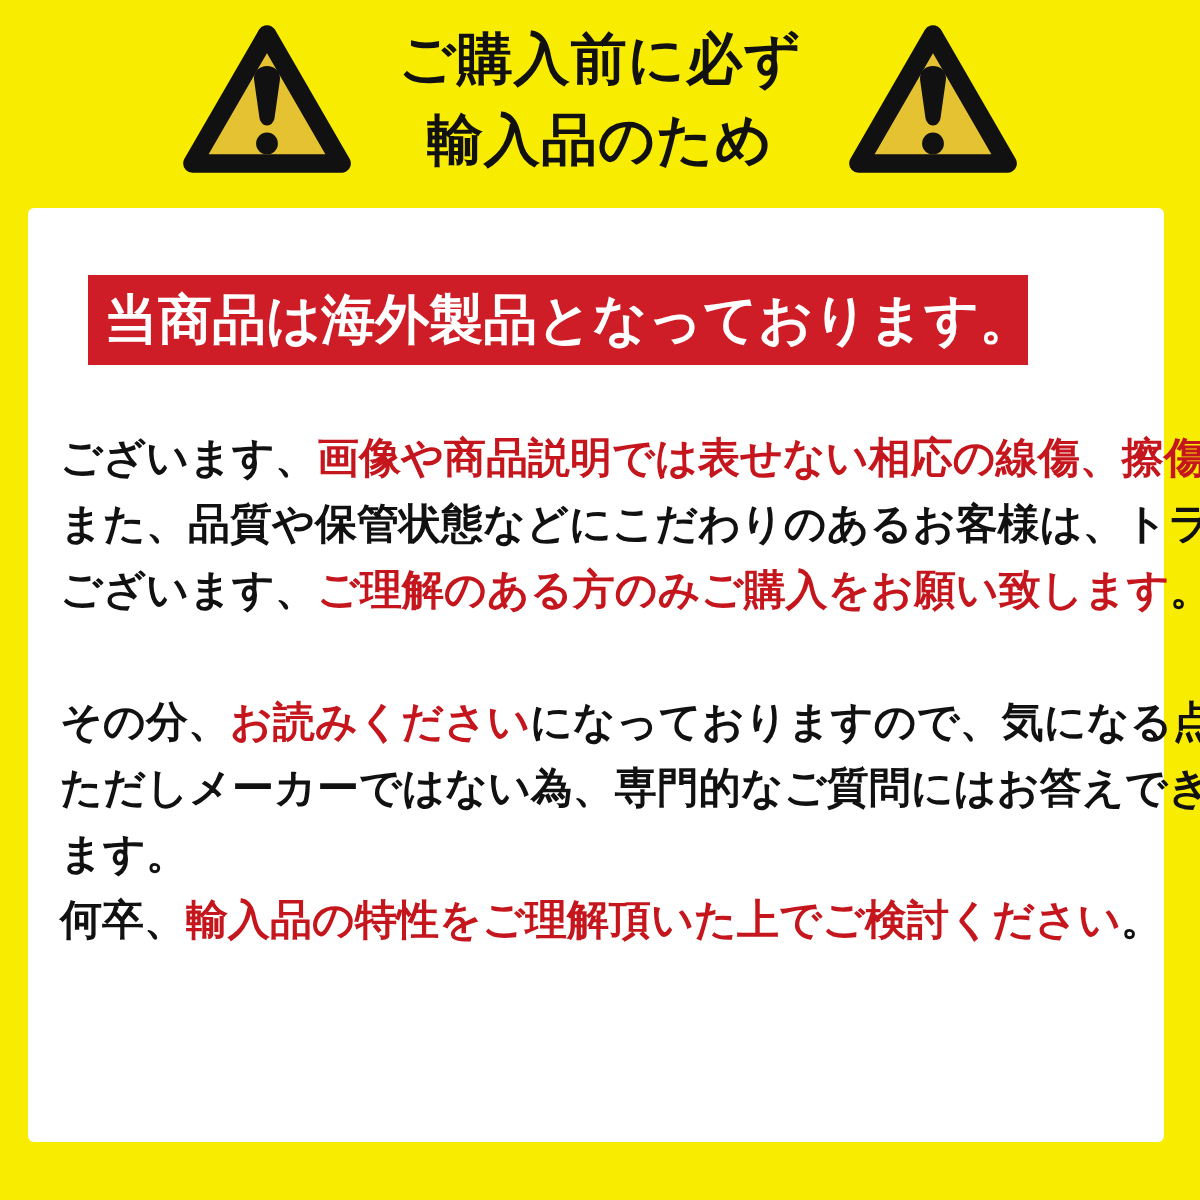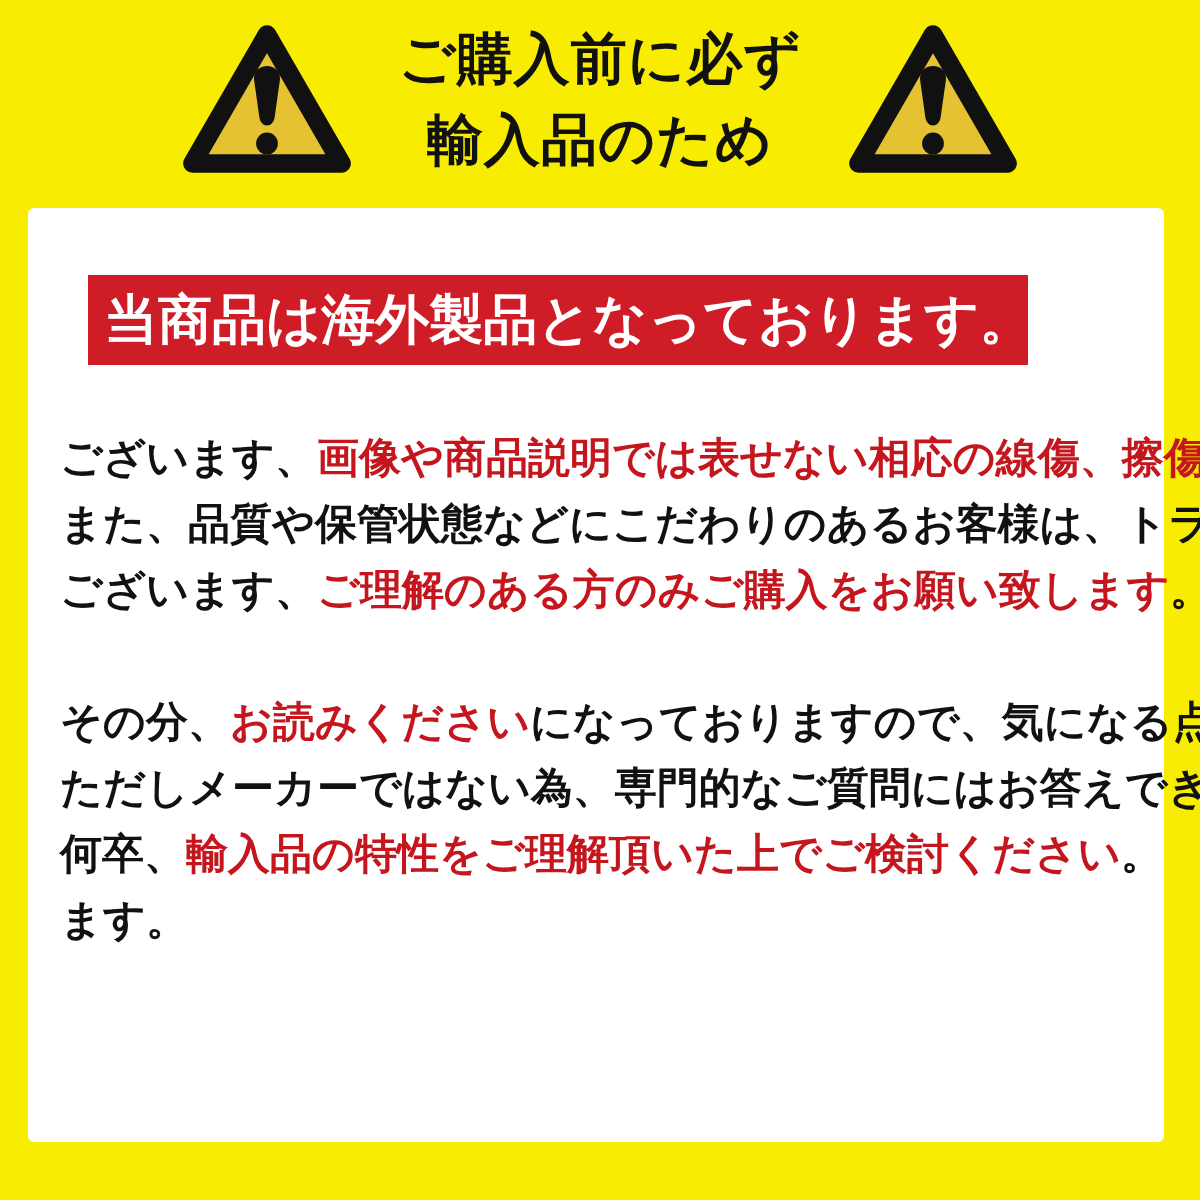--- a/index.html
+++ b/index.html
@@ -107,22 +107,22 @@
       </div>
 
       <div class="para para2">
         <div class="line">
           <span class="seg" data-color="black">その分、</span><span class="seg" data-color="red">お読みください</span><span class="seg" data-color="black">になっておりますので、気になる点</span>
         </div>
         <div class="line">
           <span class="seg" data-color="black">ただしメーカーではない為、専門的なご質問にはお答えできかね</span>
         </div>
         <div class="line">
-          <span class="seg" data-color="black">何卒、</span><span class="seg" data-color="red">輸入品の特性をご理解頂いた上でご検討ください</span><span class="seg" data-color="black">。</span>
+          <span class="seg" data-color="black">ます。</span>
         </div>
         <div class="line">
-          <span class="seg" data-color="black">ます。</span>
+          <span class="seg" data-color="black">何卒、</span><span class="seg" data-color="red">輸入品の特性をご理解頂いた上でご検討ください</span><span class="seg" data-color="black">。</span>
         </div>
       </div>
 
     </div>
   </div>
 </div>
 
 </body></html>

